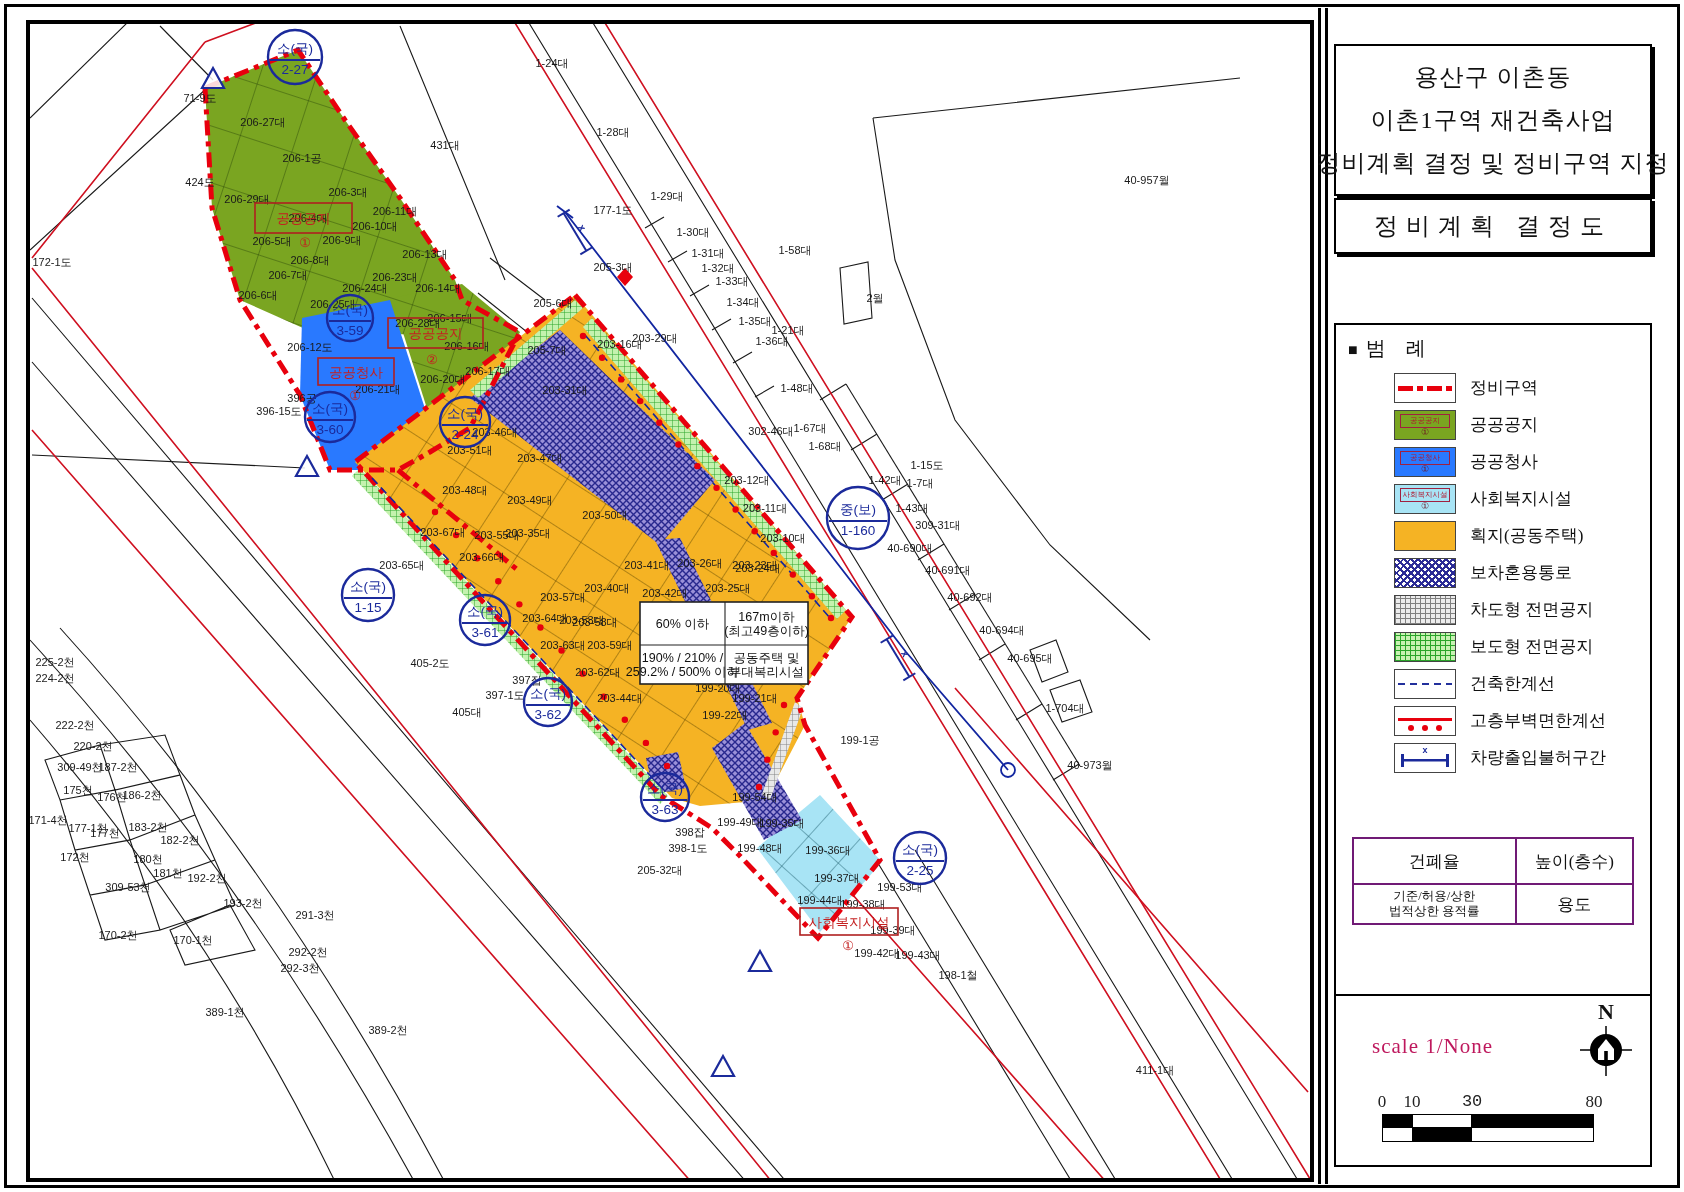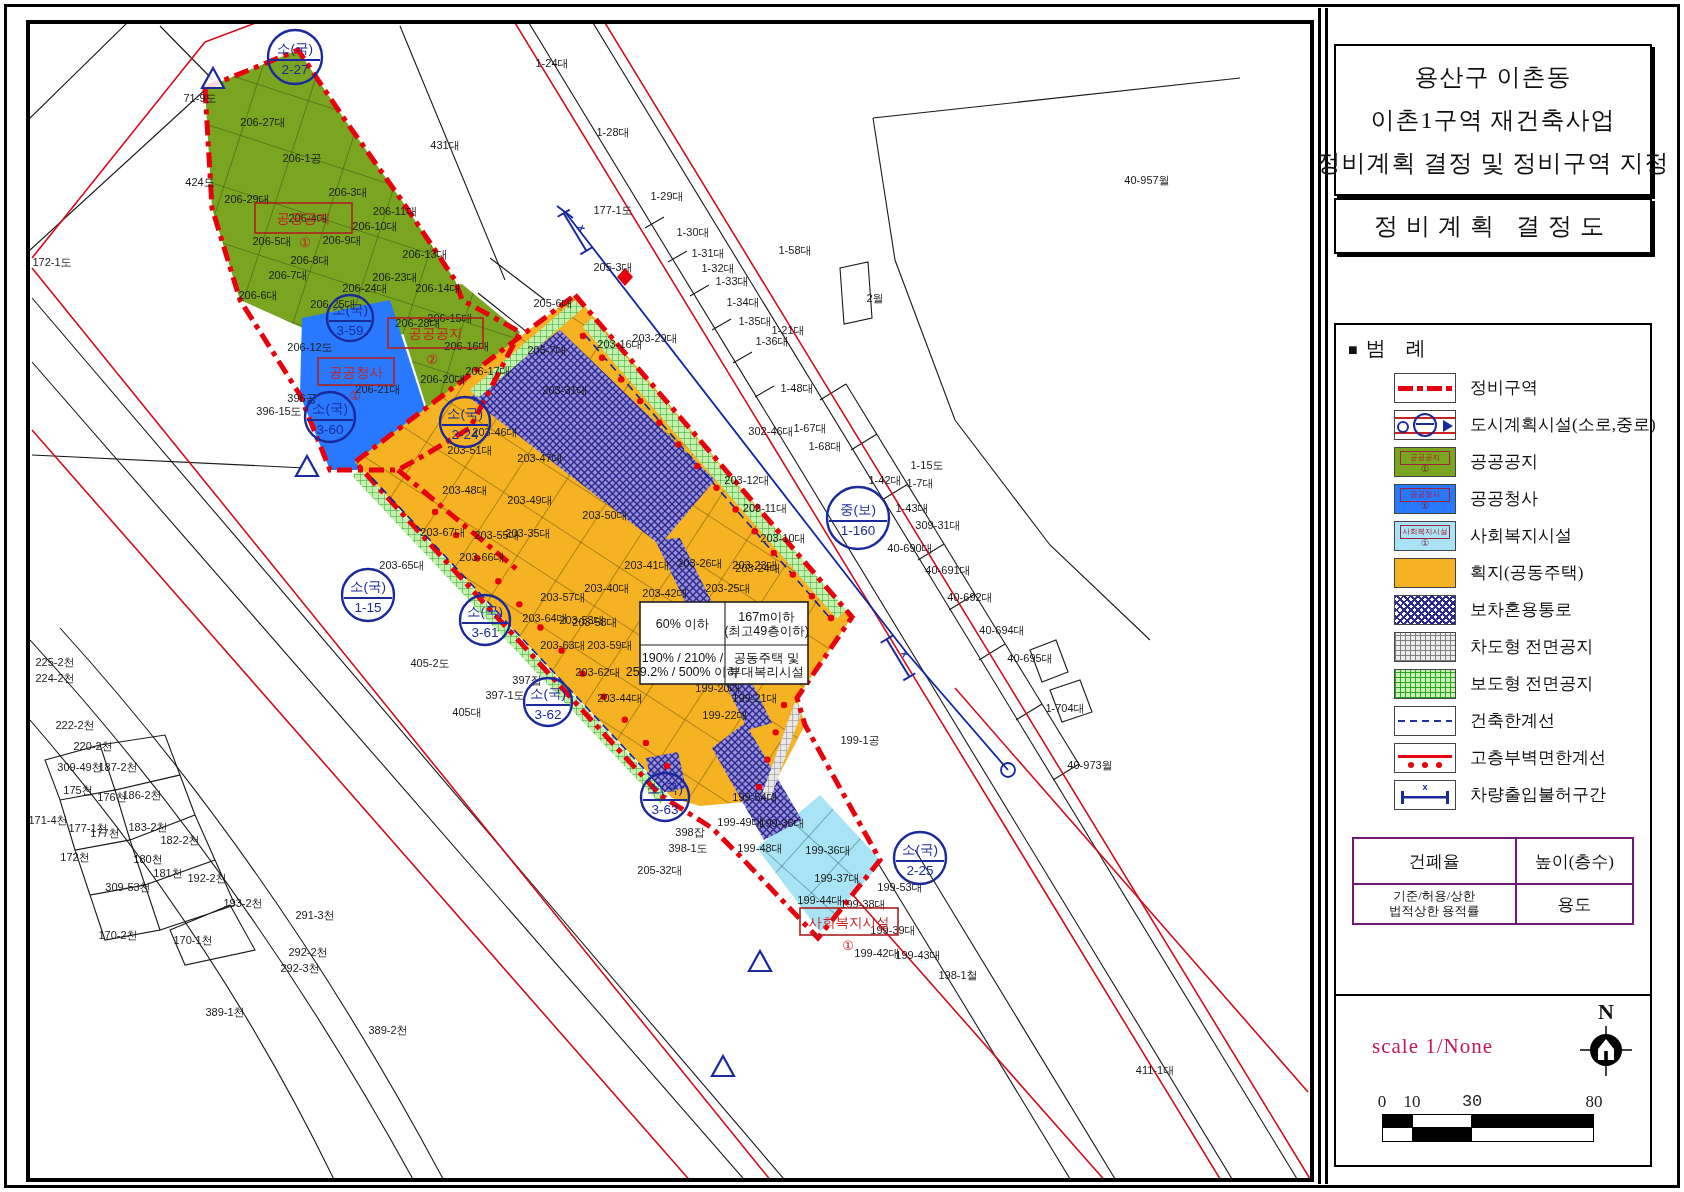--- a/index.html
+++ b/index.html
@@ -478,28 +478,20 @@
 <div class="pbox legend-box">
   <div class="legend-head">
     <span class="sq">■</span><span class="lbl">범    례</span>
   </div>
   <div class="legend-rows" id="legend-rows">
       <div class="leg-row">
         <div class="sw sw-redline"></div>
         <span class="leg-label">정비구역</span>
       </div>
       <div class="leg-row">
-        <div class="sw sw-city">
-          <span class="city-o"></span>
-          <span class="city-circle"></span>
-          <span class="city-tri"></span>
-        </div>
-        <span class="leg-label">도시계획시설(소로,중로)</span>
-      </div>
-      <div class="leg-row">
         <div class="sw sw-fill-green">
           <div class="sw-inner">공공공지</div>
           <div class="sw-circ">①</div>
         </div>
         <span class="leg-label">공공공지</span>
       </div>
       <div class="leg-row">
         <div class="sw sw-fill-blue">
           <div class="sw-inner">공공청사</div>
           <div class="sw-circ">①</div>

